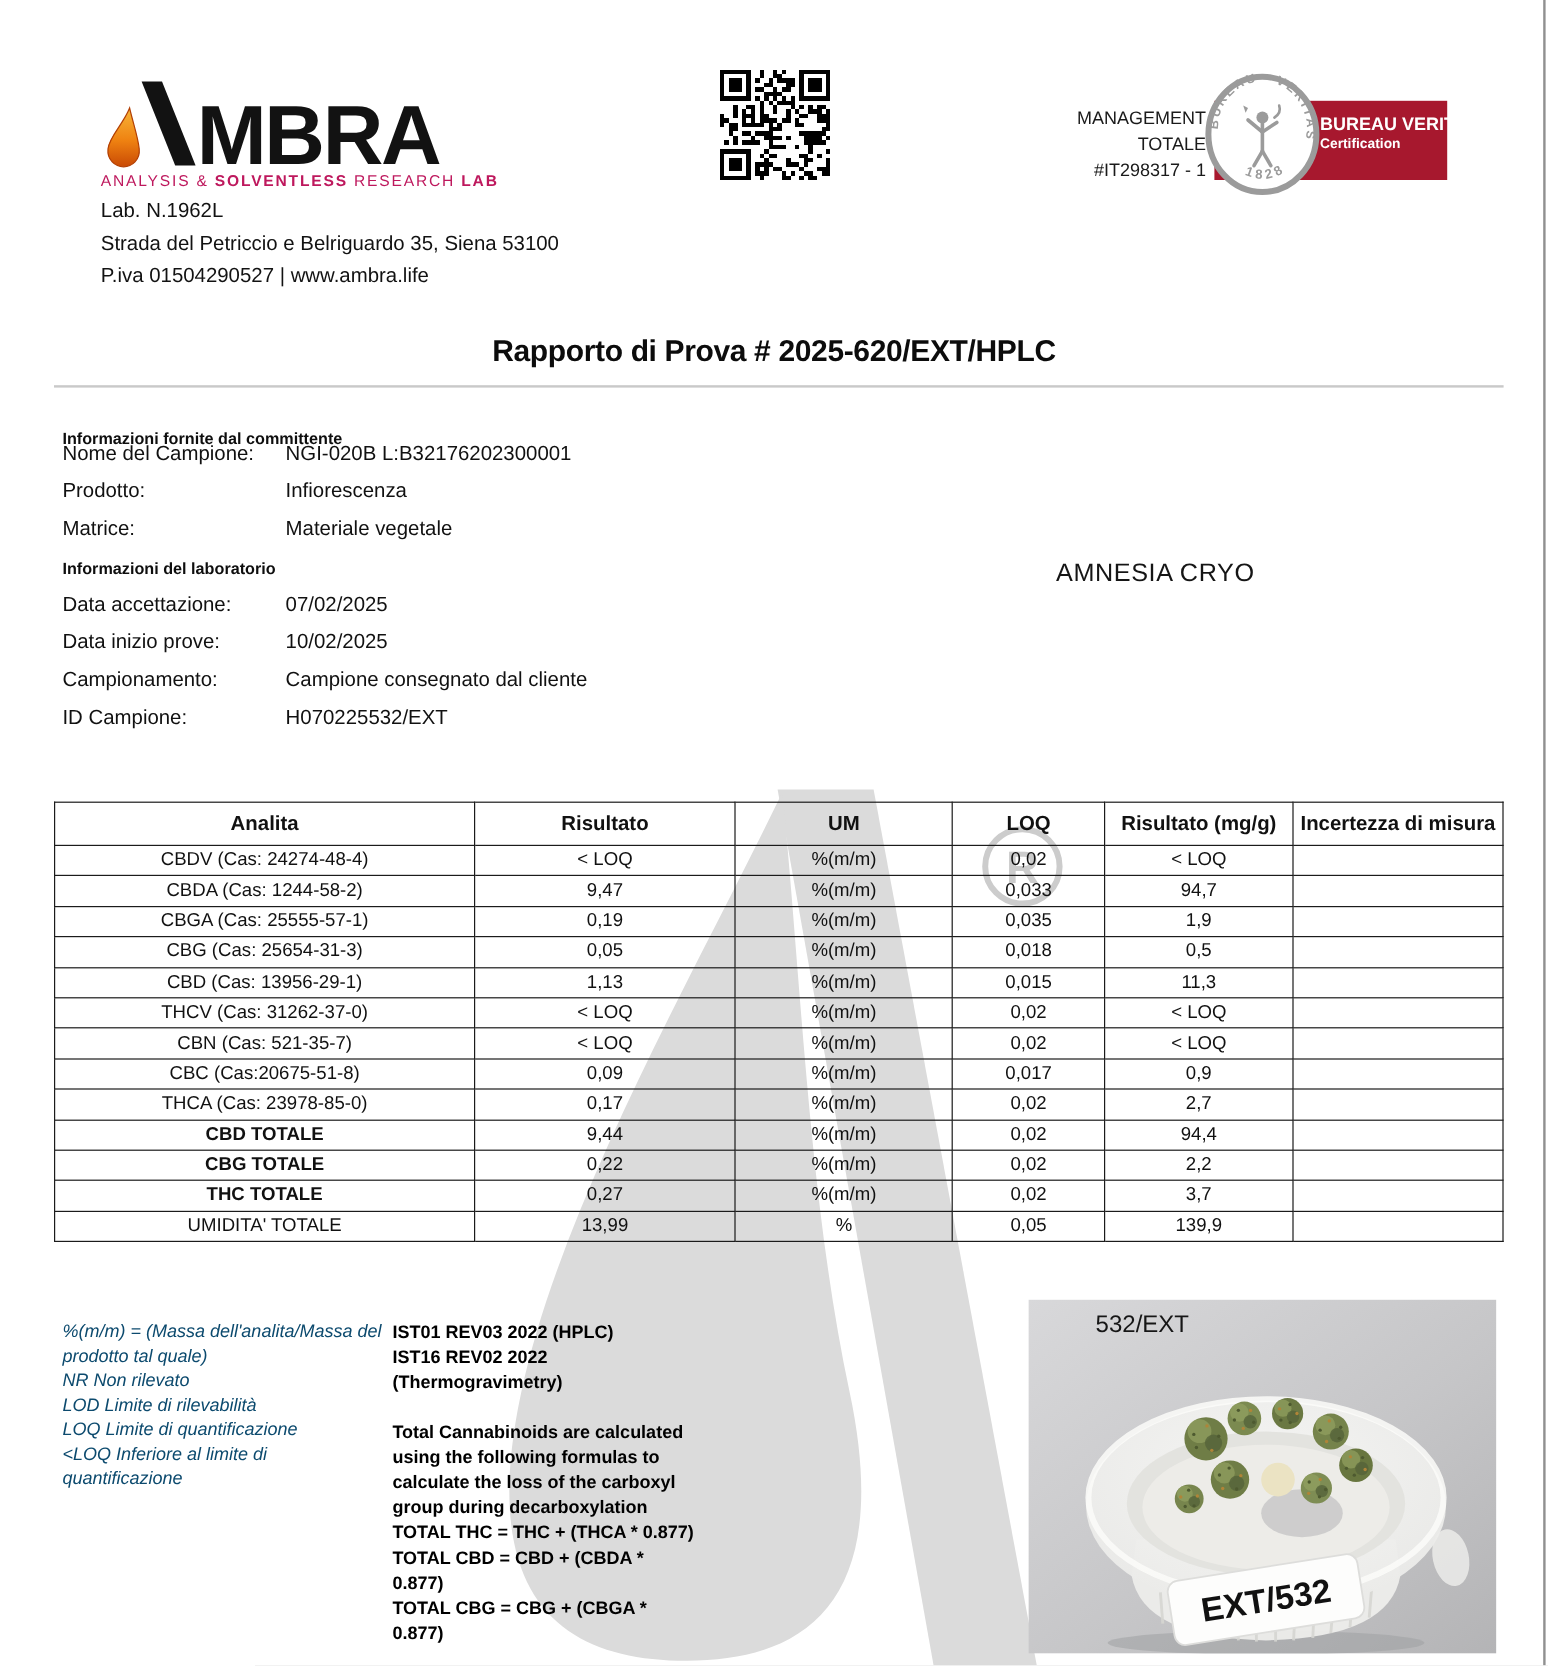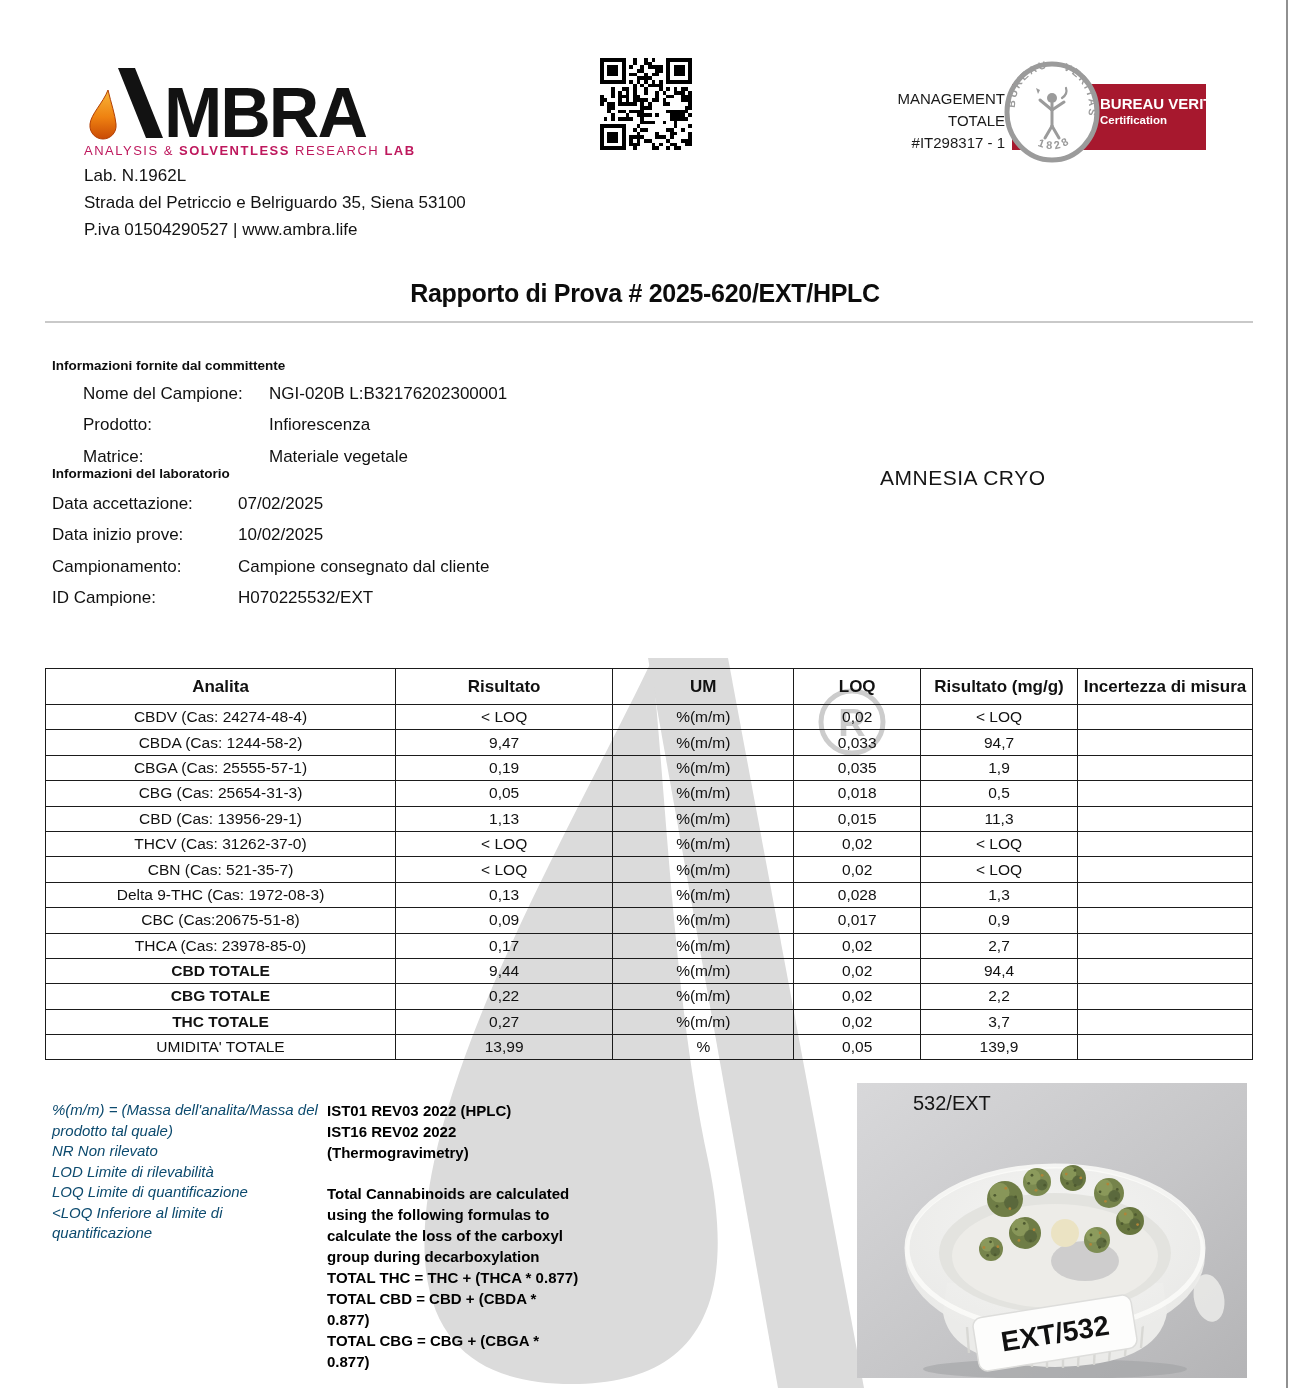--- a/index.html
+++ b/index.html
@@ -26,21 +26,21 @@
   
   .report-title{left:0;top:279px;width:1290px;text-align:center;font-size:25px;font-weight:700;
                 letter-spacing:-0.3px;color:#0c0c0c;}
   .title-rule{left:45px;top:321px;width:1208px;height:2px;background:#c9c9c9;}
 
   
   .section-heading{font-size:13.5px;font-weight:700;color:#0e0e0e;}
   .h-committente{left:52px;top:358px;}
   .h-laboratorio{left:52px;top:466px;}
   .info-group{left:52px;width:700px;font-size:17px;}
-  .g-committente{top:378px;margin-left:31px;}
+  .g-committente{top:362px;}
   .g-laboratorio{top:488px;}
   .info-row{display:flex;height:31.5px;align-items:center;}
   .info-label{width:186px;flex:0 0 186px;}
   .info-value{flex:1;}
   .sample-name{left:880px;top:466px;font-size:21px;letter-spacing:0.5px;color:#151515;}
 
   
   .watermark{left:380px;top:650px;pointer-events:none;}
 
   
@@ -449,28 +449,20 @@
           </tr>
           <tr>
             <td class="col-analita">CBN (Cas: 521-35-7)</td>
             <td>&lt; LOQ</td>
             <td>%(m/m)</td>
             <td>0,02</td>
             <td>&lt; LOQ</td>
             <td></td>
           </tr>
           <tr>
-            <td class="col-analita">Delta 9-THC (Cas: 1972-08-3)</td>
-            <td>0,13</td>
-            <td>%(m/m)</td>
-            <td>0,028</td>
-            <td>1,3</td>
-            <td></td>
-          </tr>
-          <tr>
             <td class="col-analita">CBC (Cas:20675-51-8)</td>
             <td>0,09</td>
             <td>%(m/m)</td>
             <td>0,017</td>
             <td>0,9</td>
             <td></td>
           </tr>
           <tr>
             <td class="col-analita">THCA (Cas: 23978-85-0)</td>
             <td>0,17</td>

